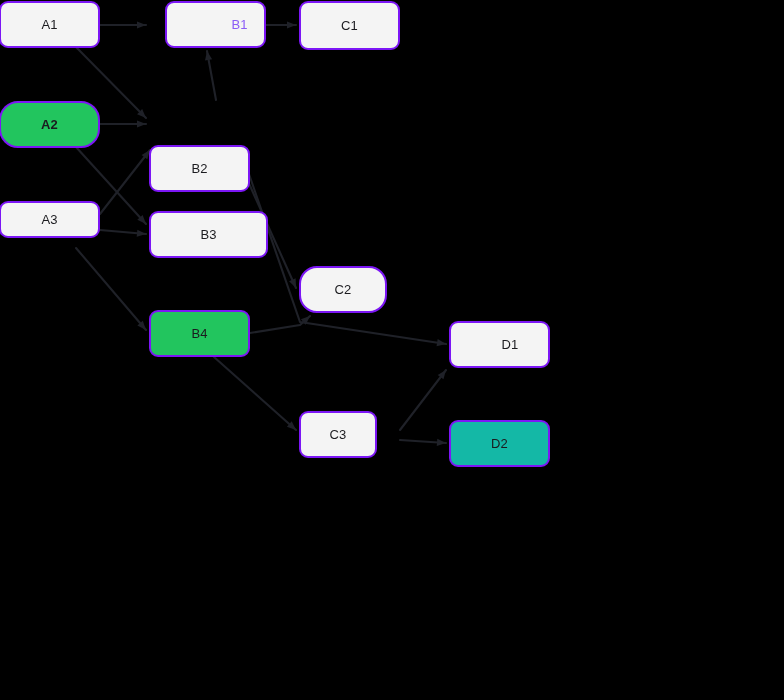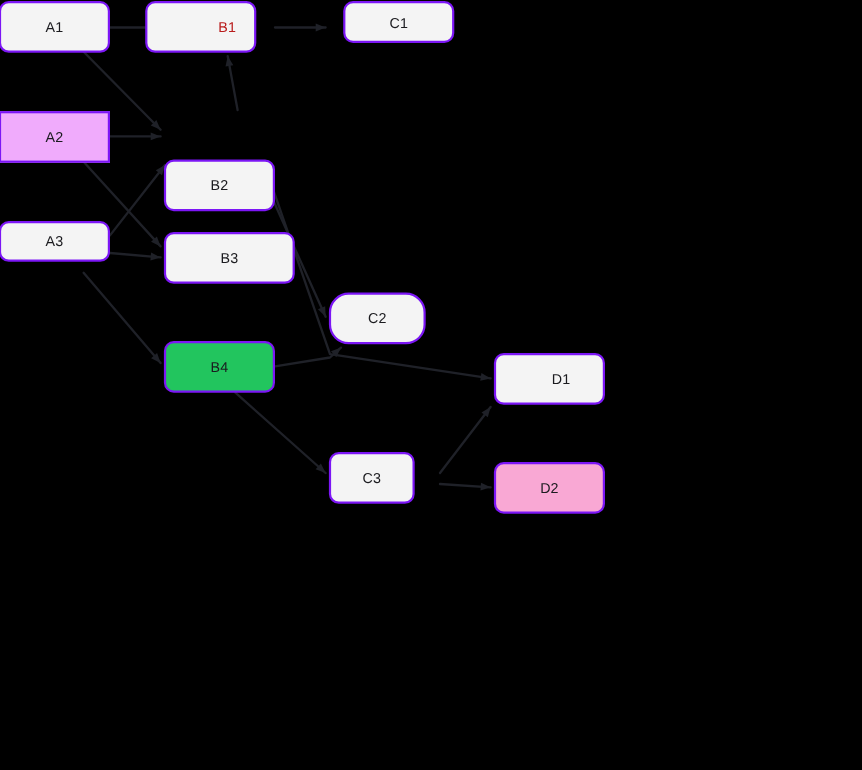--- a/index.html
+++ b/index.html
@@ -90,47 +90,47 @@
       <polygon points="0,0 -9,-3.6 -9,3.6" class="edge-head" fill="#1f2128" transform="translate(296,430) rotate(42)"></polygon>
       <path d="M 400 430 L 446 370" class="edge-path" stroke="#1f2128"></path>
       <polygon points="0,0 -9,-3.6 -9,3.6" class="edge-head" fill="#1f2128" transform="translate(446,370) rotate(-53)"></polygon>
       <path d="M 400 440 L 446 443" class="edge-path" stroke="#1f2128"></path>
       <polygon points="0,0 -9,-3.6 -9,3.6" class="edge-head" fill="#1f2128" transform="translate(446,443) rotate(4)"></polygon>
     </svg>
   <div id="node-layer">
       <div class="node" style="left: -1px; top: 1px; width: 101px; height: 47px; background: rgb(244, 244, 244); border-color: rgb(124, 22, 245); border-width: 2px; border-radius: 9px; color: rgb(27, 27, 31);">
         <span class="node-label">A1</span>
       </div>
-      <div class="node" style="left: -1px; top: 101px; width: 101px; height: 47px; background: #f0abfc; border-color: rgb(124, 22, 245); border-width: 2px; border-radius: 0; color: rgb(27, 27, 31);">
+      <div class="node" style="left: -1px; top: 101px; width: 101px; height: 47px; background: #22c55e; border-color: rgb(124, 22, 245); border-width: 2px; border-radius: 19px; color: rgb(27, 27, 31); font-weight: bold;">
         <span class="node-label">A2</span>
       </div>
       <div class="node" style="left: -1px; top: 201px; width: 101px; height: 37px; background: rgb(244, 244, 244); border-color: rgb(124, 22, 245); border-width: 2px; border-radius: 9px; color: rgb(27, 27, 31);">
         <span class="node-label">A3</span>
       </div>
-      <div class="node" style="left: 132px; top: 1px; width: 101px; height: 47px; background: rgb(244, 244, 244); border-color: rgb(124, 22, 245); border-width: 2px; border-radius: 9px; color: #b91c1c; padding-left: 48px;">
+      <div class="node" style="left: 165px; top: 1px; width: 101px; height: 47px; background: rgb(244, 244, 244); border-color: rgb(124, 22, 245); border-width: 2px; border-radius: 9px; color: #8b5cf6; padding-left: 48px;">
         <span class="node-label">B1</span>
       </div>
       <div class="node" style="left: 149px; top: 101px; width: 101px; height: 47px; background: rgb(244, 244, 244); border-color: rgb(124, 22, 245); border-width: 2px; border-radius: 9px; color: rgb(27, 27, 31); margin-top: 44px;">
         <span class="node-label">B2</span>
       </div>
       <div class="node" style="left: 149px; top: 211px; width: 119px; height: 47px; background: rgb(244, 244, 244); border-color: rgb(124, 22, 245); border-width: 2px; border-radius: 9px; color: rgb(27, 27, 31);">
         <span class="node-label">B3</span>
       </div>
       <div class="node" style="left: 149px; top: 310px; width: 101px; height: 47px; background: #22c55e; border-color: rgb(124, 22, 245); border-width: 2px; border-radius: 9px; color: rgb(27, 27, 31);">
         <span class="node-label">B4</span>
       </div>
-      <div class="node" style="left: 312px; top: 1px; width: 101px; height: 38px; background: rgb(244, 244, 244); border-color: rgb(124, 22, 245); border-width: 2px; border-radius: 9px; color: rgb(27, 27, 31);">
+      <div class="node" style="left: 299px; top: 1px; width: 101px; height: 49px; background: rgb(244, 244, 244); border-color: rgb(124, 22, 245); border-width: 2px; border-radius: 9px; color: rgb(27, 27, 31);">
         <span class="node-label">C1</span>
       </div>
       <div class="node" style="left: 299px; top: 266px; width: 88px; height: 47px; background: rgb(244, 244, 244); border-color: rgb(124, 22, 245); border-width: 2px; border-radius: 18px; color: rgb(27, 27, 31);">
         <span class="node-label">C2</span>
       </div>
       <div class="node" style="left: 299px; top: 411px; width: 78px; height: 47px; background: rgb(244, 244, 244); border-color: rgb(124, 22, 245); border-width: 2px; border-radius: 9px; color: rgb(27, 27, 31);">
         <span class="node-label">C3</span>
       </div>
       <div class="node" style="left: 449px; top: 321px; width: 101px; height: 47px; background: rgb(244, 244, 244); border-color: rgb(124, 22, 245); border-width: 2px; border-radius: 9px; color: rgb(27, 27, 31); padding-left: 21px;">
         <span class="node-label">D1</span>
       </div>
-      <div class="node" style="left: 449px; top: 420px; width: 101px; height: 47px; background: #f9a8d4; border-color: rgb(124, 22, 245); border-width: 2px; border-radius: 9px; color: rgb(27, 27, 31);">
+      <div class="node" style="left: 449px; top: 420px; width: 101px; height: 47px; background: #14b8a6; border-color: rgb(124, 22, 245); border-width: 2px; border-radius: 9px; color: rgb(27, 27, 31);">
         <span class="node-label">D2</span>
       </div>
     </div>
 </div>
 
 </body></html>

